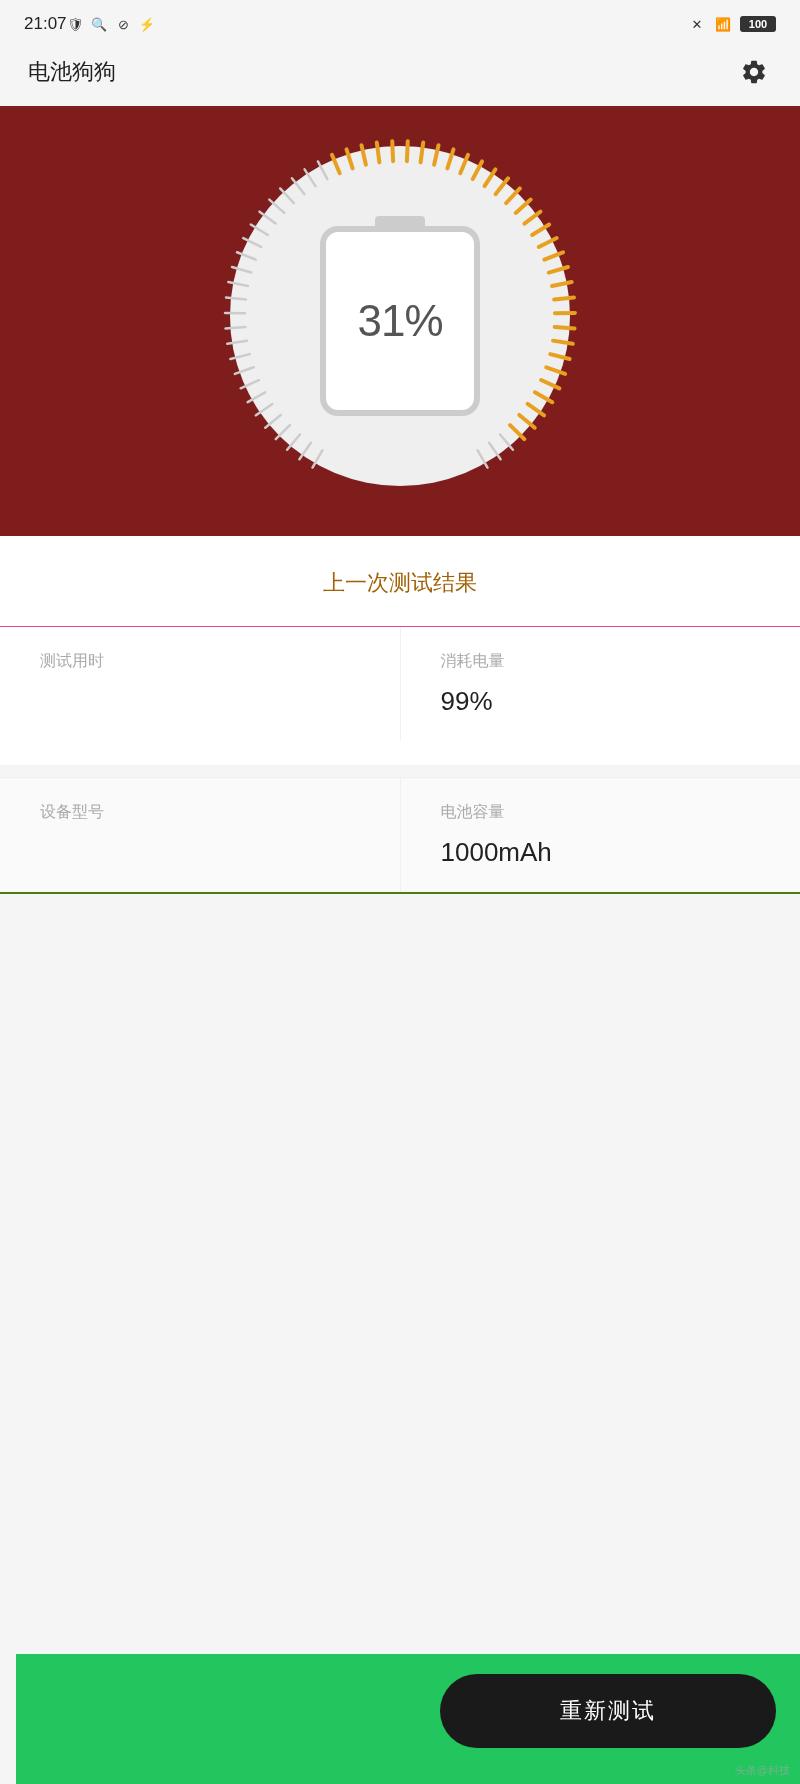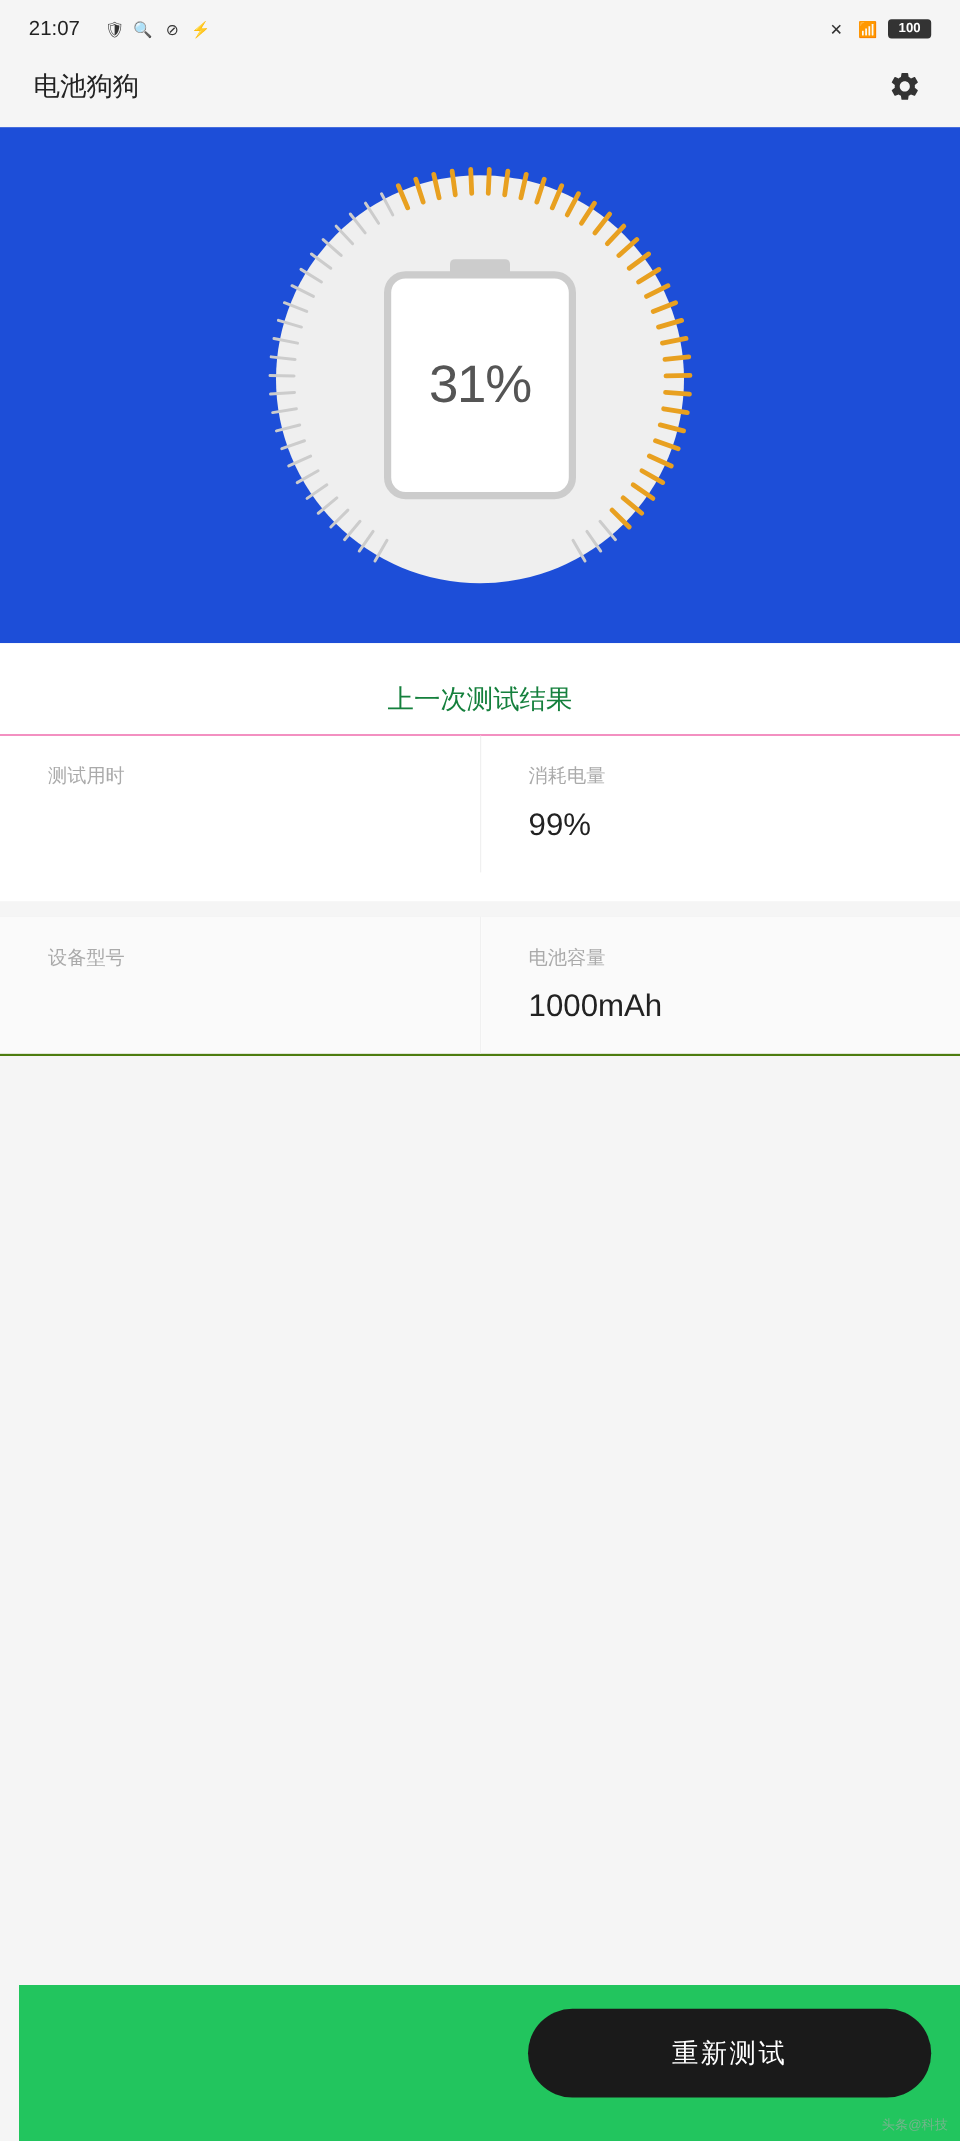--- a/index.html
+++ b/index.html
@@ -16,21 +16,21 @@
     .status-bar {
       display: flex;
       justify-content: space-between;
       align-items: center;
       padding: 14px 24px 10px;
       background: #f5f5f5;
     }
     .status-left {
       display: flex;
       align-items: center;
-      gap: 20px;
+      gap: 0;
       font-size: 17px;
       font-weight: 500;
       color: #222;
     }
     .status-icons {
       display: flex;
       align-items: center;
       gap: 6px;
     }
     .status-icon {
@@ -86,21 +86,21 @@
       height: 28px;
       fill: #333;
     }
 
     
     .battery-circle-container {
       display: flex;
       justify-content: center;
       align-items: center;
       padding: 20px 0 30px;
-      background: #1d4ed8;
+      background: #7f1d1d;
     }
 
     .circle-wrapper {
       position: relative;
       width: 380px;
       height: 380px;
       display: flex;
       align-items: center;
       justify-content: center;
     }
@@ -170,22 +170,22 @@
     
     .results-section {
       background: #fff;
       margin: 0;
       padding: 32px 0 24px;
     }
     .results-title {
       text-align: center;
       font-size: 22px;
       font-weight: 500;
-      color: #15803d;
-      margin-bottom: 14px;
+      color: #a16207;
+      margin-bottom: 28px;
     }
     .results-grid {
       display: flex;
       border-top: 1px solid #ec4899;
     }
     .result-item {
       flex: 1;
       padding: 24px 40px;
       border-right: 1px solid #f0f0f0;
     }

